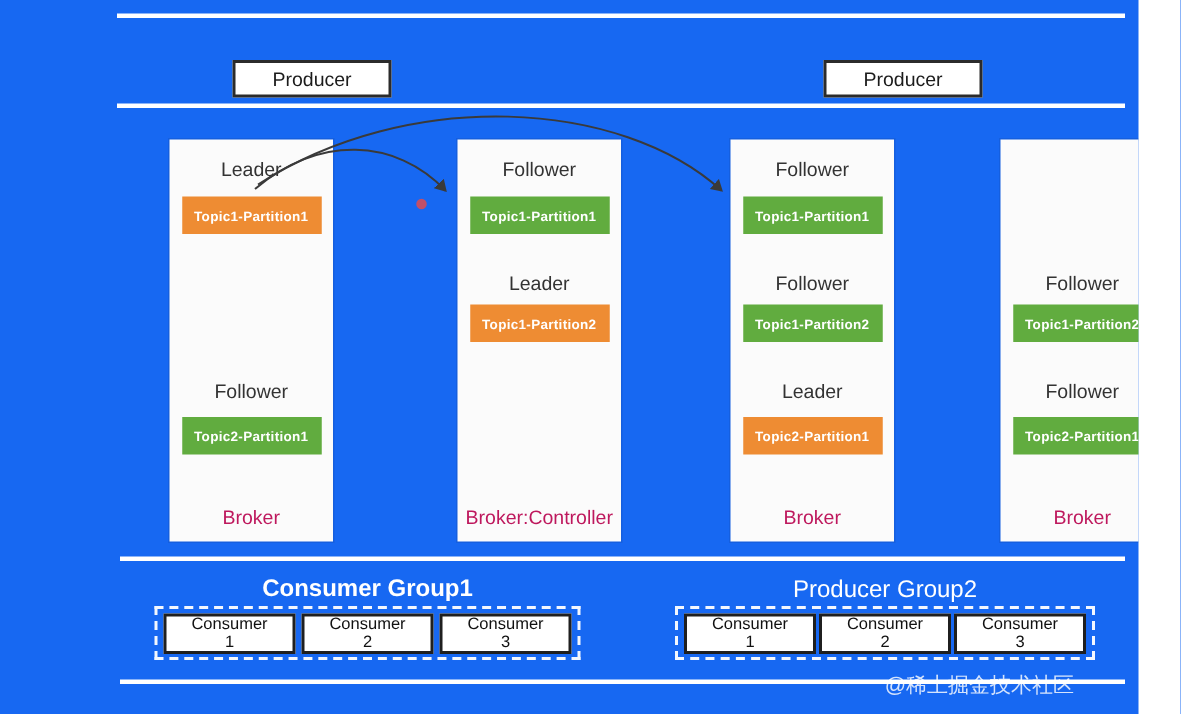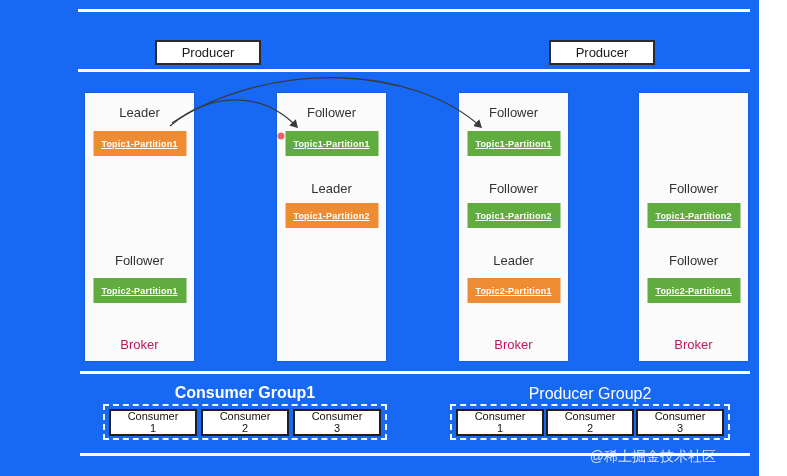--- a/index.html
+++ b/index.html
@@ -37,20 +37,21 @@
   .producer-1 { left: 155px; }
   .producer-2 { left: 549px; }
 
   .broker {
     position: absolute;
     top: 93px;
     width: 109px;
     height: 268px;
     background: #FBFBFB;
     box-shadow: 0 0 0 1px rgba(0,0,0,0.08);
+    margin-left: 28px;
   }
   .broker-1 { left: 85px; }
   .broker-2 { left: 277px; }
   .broker-3 { left: 459px; }
   .broker-4 { left: 639px; }
 
   .slot-role {
     position: absolute;
     left: 0;
     width: 100%;
@@ -68,21 +69,20 @@
     transform: translateX(-50%);
     width: 93px;
     height: 25px;
     display: flex;
     align-items: center;
     justify-content: center;
     font-size: 9px;
     font-weight: bold;
     color: #FFFFFF;
     letter-spacing: 0.2px;
-    text-decoration: underline;
   }
   .badge-row-1 { top: 38px; }
   .badge-row-2 { top: 110px; }
   .badge-row-3 { top: 185px; }
   .badge.orange { background: #EE8C33; }
   .badge.green  { background: #61AC3F; }
 
   .broker-footer {
     position: absolute;
     bottom: 8px;
@@ -171,20 +171,21 @@
     <div class="slot-role role-row-3">Follower</div>
     <div class="badge badge-row-3 green">Topic2-Partition1</div>
     <div class="broker-footer">Broker</div>
   </div>
 
   <div class="broker broker-2">
     <div class="slot-role role-row-1">Follower</div>
     <div class="badge badge-row-1 green">Topic1-Partition1</div>
     <div class="slot-role role-row-2">Leader</div>
     <div class="badge badge-row-2 orange">Topic1-Partition2</div>
+    <div class="broker-footer">Broker:Controller</div>
   </div>
 
   <div class="broker broker-3">
     <div class="slot-role role-row-1">Follower</div>
     <div class="badge badge-row-1 green">Topic1-Partition1</div>
     <div class="slot-role role-row-2">Follower</div>
     <div class="badge badge-row-2 green">Topic1-Partition2</div>
     <div class="slot-role role-row-3">Leader</div>
     <div class="badge badge-row-3 orange">Topic2-Partition1</div>
     <div class="broker-footer">Broker</div>

